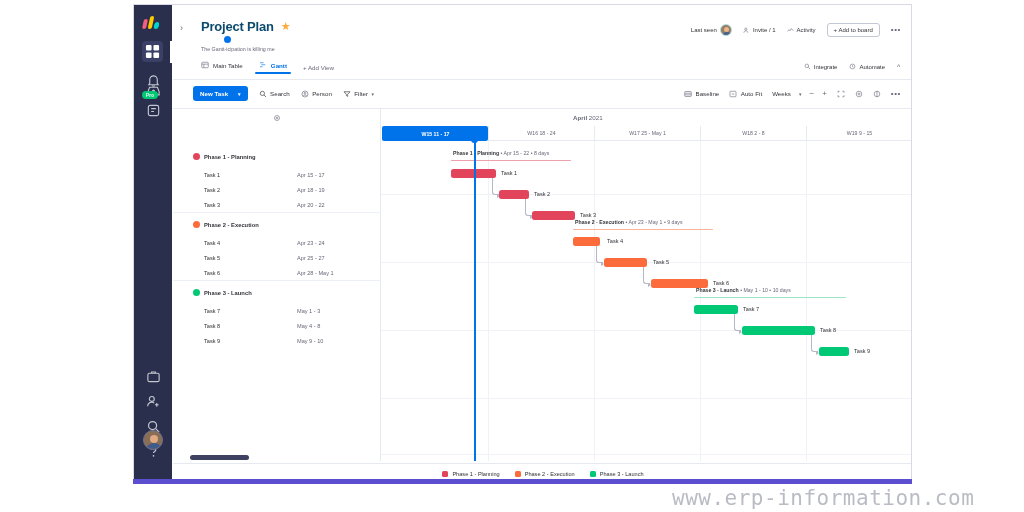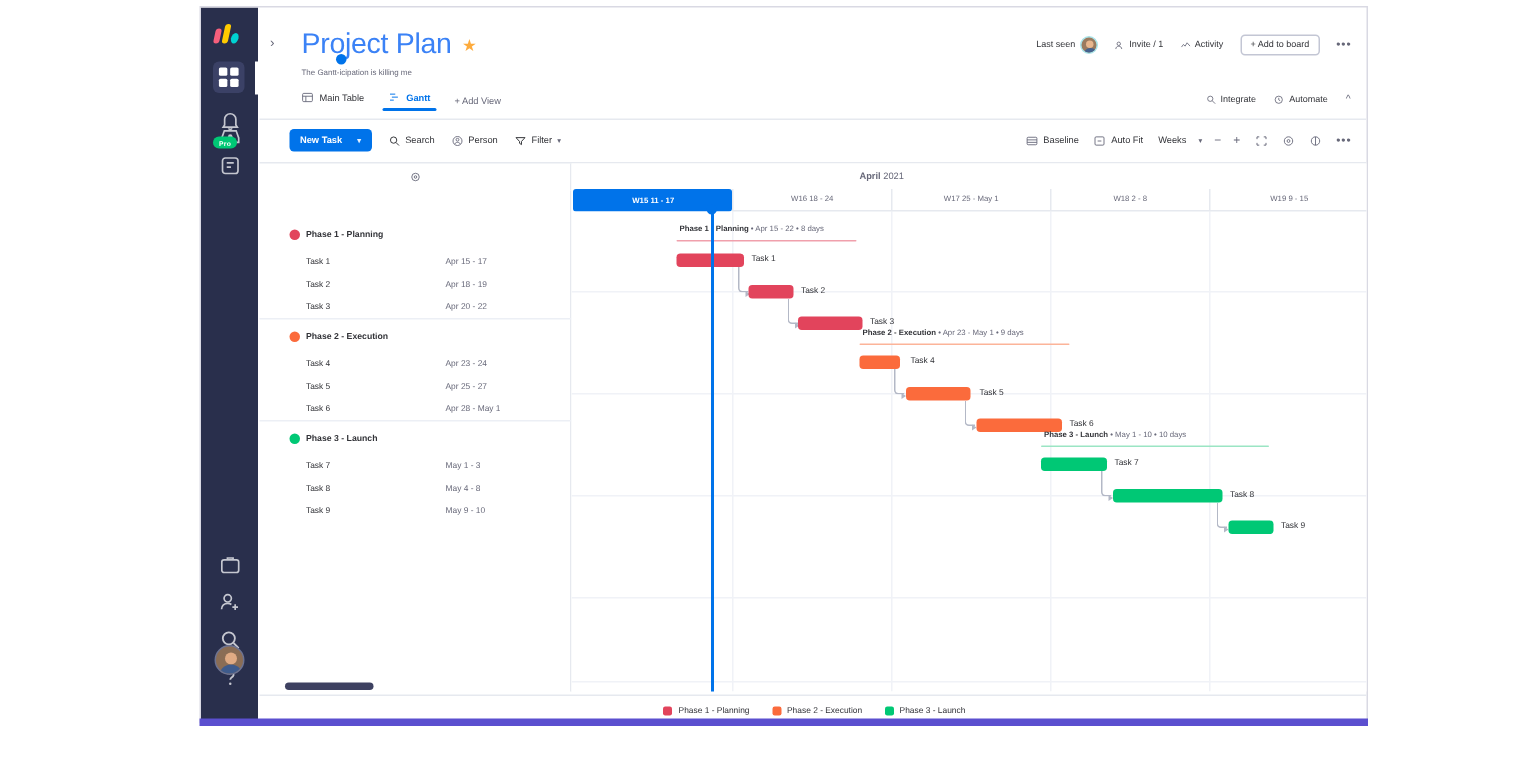--- a/index.html
+++ b/index.html
@@ -80,21 +80,21 @@
   .collapse-chevron {
     position: absolute; left: 46px; top: 18px;
     font-size: 9px; color: #676879;
   }
 
   
   .board-title-row {
     position: absolute; left: 67px; top: 14px;
     display: flex; align-items: center; gap: 7px;
   }
-  .board-title { font-size: 19px; font-weight: normal; color: #3b82f6; letter-spacing: -.2px; }
+  .board-title { font-size: 13px; font-weight: bold; color: #0c4a6e; letter-spacing: -.2px; }
   .star-icon { color: #fdab3d; font-size: 11px; }
   .board-sub {
     position: absolute; left: 67px; top: 41px;
     font-size: 5.3px; color: #676879;
   }
 
   
   .hdr-right {
     position: absolute; right: 10px; top: 18px;
     display: flex; align-items: center; gap: 11px;
@@ -671,14 +671,15 @@
       <div class="li">
         <span class="sq" style="background:#00c875"></span>
         <span>Phase 3 - Launch</span>
       </div>
     </div>
 
   </div>
 
   <div class="app-bottom-bar"></div>
 
+  <div class="watermark">www.erp-information.com</div>
 
 </div>
 
 </body></html>

